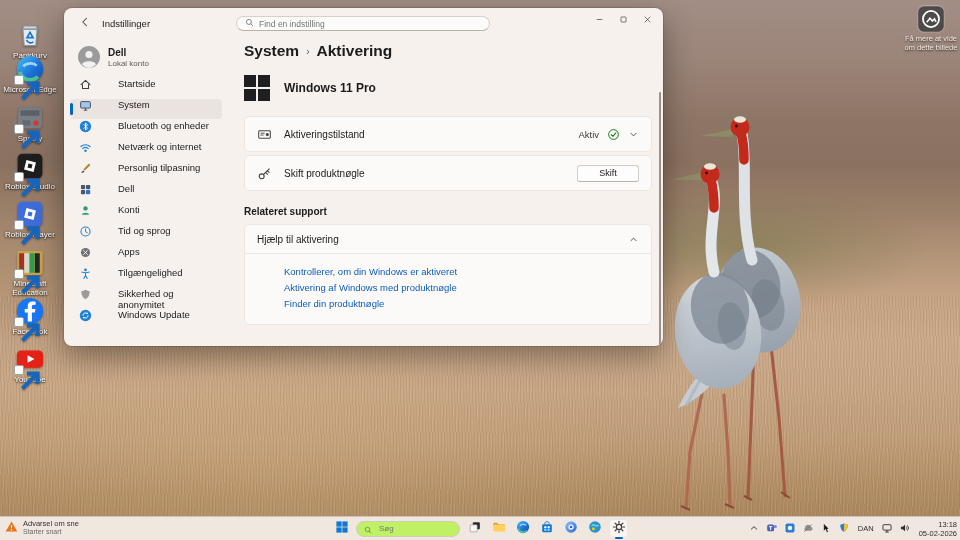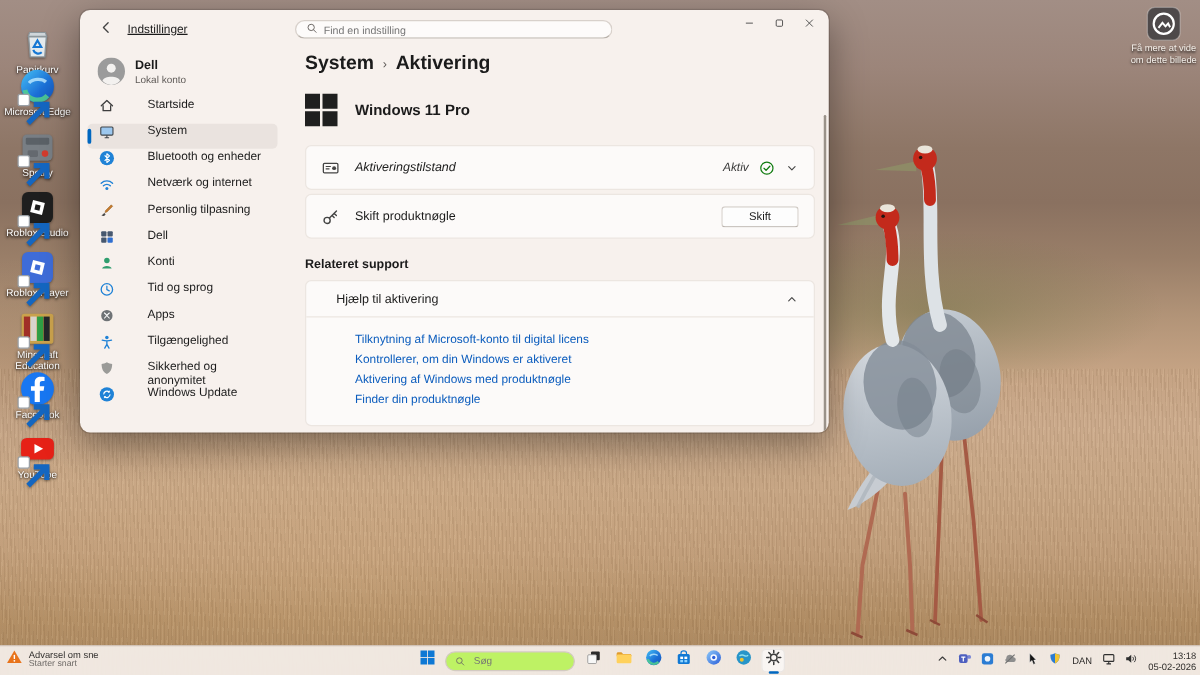--- a/index.html
+++ b/index.html
@@ -29,21 +29,21 @@
   .sc-badge svg{width:8px;height:8px;display:block;}
   .spotlight{position:absolute;left:903px;top:5px;width:56px;text-align:center;color:#f4efe9;
     font-size:7.5px;line-height:1.2;z-index:2;}
   .spotlight .ic{width:28px;height:28px;margin:0 auto;}
   .spotlight .ic svg{width:28px;height:28px;}
   .spotlight .lbl{margin-top:1px;text-shadow:0 1px 2px rgba(0,0,0,.8);}
   
   .win{position:absolute;left:64px;top:8px;width:599px;height:338px;background:#f7f1ed;
     border-radius:8px;box-shadow:0 10px 30px rgba(0,0,0,.38),0 0 0 1px rgba(0,0,0,.12);
     z-index:5;overflow:hidden;font-size:10px;}
-  .titlebar{height:30px;position:relative;display:flex;align-items:center;text-decoration:underline;}
+  .titlebar{height:30px;position:relative;display:flex;align-items:center;}
   .back-btn{width:26px;height:20px;margin-left:8px;display:flex;align-items:center;justify-content:center;border-radius:4px;}
   .back-btn svg{width:12px;height:12px;}
   .win-title{font-size:9.5px;margin-left:4px;}
   .win-search{position:absolute;left:172px;top:8px;width:254px;height:15px;background:#fdfbfa;
     border:1px solid #d8d1cb;border-bottom-color:#b9b2ab;border-radius:9px;display:flex;
     align-items:center;padding:0 8px;gap:5px;box-sizing:border-box;}
   .win-search svg{width:9px;height:9px;flex:none;}
   .win-search input{border:0;outline:0;background:transparent;font-size:8.5px;color:#6d6966;
     width:100%;font-family:inherit;padding:0;}
   .caption{position:absolute;right:4px;top:2px;display:flex;}
@@ -77,21 +77,21 @@
   .row-right{margin-left:auto;display:flex;align-items:center;gap:8px;}
   .status-txt{font-size:9.5px;color:#3a3a3a;}
   .ck{width:13px;height:13px;display:flex;}
   .ck svg{width:13px;height:13px;}
   .chev{width:11px;height:11px;display:flex;}
   .chev svg{width:11px;height:11px;}
   .btn{min-width:62px;height:17px;background:#fdfdfd;border:1px solid #d2ccc7;
     border-bottom-color:#bab3ad;border-radius:3px;font-size:9px;display:flex;align-items:center;
     justify-content:center;padding:0 10px;box-sizing:border-box;}
   .sect-head{font-size:10px;font-weight:700;margin:15px 0 7px 0;}
-  .exp-head{height:28px;display:flex;align-items:center;gap:12px;padding:0 12px;border-bottom:1px solid #ece6e1;}
+  .exp-head{height:28px;display:flex;align-items:center;padding:0 12px;border-bottom:1px solid #ece6e1;}
   .links{padding:7px 12px 10px 39px;}
   .link{display:block;color:#0b5cbd;font-size:9.5px;margin:5px 0;text-decoration:none;}
   .win-scrollbar{position:absolute;right:2px;top:54px;width:2px;height:272px;background:#9a9289;border-radius:2px;}
   
   .taskbar{position:absolute;left:0;right:0;bottom:0;height:23px;background:rgba(243,235,229,.96);
     border-top:1px solid rgba(130,100,80,.28);z-index:10;}
   .tb-weather{position:absolute;left:5px;top:2px;display:flex;align-items:flex-start;gap:5px;height:19px;}
   .tb-weather svg{width:13px;height:13px;}
   .tbw-t{font-size:7.5px;color:#33312f;line-height:1.25;}
   .tbw-s{font-size:7px;color:#6e6a66;line-height:1.1;}
@@ -473,21 +473,21 @@
       </div>
       <div class="edition">
         <div class="winlogo">
             <span></span>
             <span></span>
             <span></span>
             <span></span>
           </div>
         <div class="edition-name">Windows 11 Pro</div>
       </div>
-      <div class="card rowcard" style="margin-top:15px;font-style:italic;">
+      <div class="card rowcard" style="margin-top:15px;">
         <span class="ric">
             <svg viewBox="0 0 16 16">
               <rect x="1.8" y="4" width="12.4" height="8" rx="1" fill="none" stroke="#444" stroke-width="1.1"></rect>
               <circle cx="11" cy="8" r="1.7" fill="#444"></circle>
               <path d="M3.8 6.6h4.4M3.8 8.6h3.2" stroke="#444" stroke-width="1"></path>
             </svg>
           </span>
         <span>Aktiveringstilstand</span>
         <span class="row-right">
           <span class="status-txt">Aktiv</span>
@@ -527,21 +527,20 @@
           <span>Hjælp til aktivering</span>
           <span class="row-right">
               <span class="chev">
                 <svg viewBox="0 0 16 16">
                   <path d="M4.3 9.7 8 6l3.7 3.7" fill="none" stroke="#444" stroke-width="1.3" stroke-linecap="round" stroke-linejoin="round"></path>
                 </svg>
               </span>
             </span>
         </div>
         <div class="links">
-          <a href="#" class="link">Tilknytning af Microsoft-konto til digital licens</a>
             <a href="#" class="link">Kontrollerer, om din Windows er aktiveret</a>
             <a href="#" class="link">Aktivering af Windows med produktnøgle</a>
             <a href="#" class="link">Finder din produktnøgle</a>
         </div>
       </div>
       <div class="win-scrollbar"></div>
     </div>
   </div>
 </div>
 

